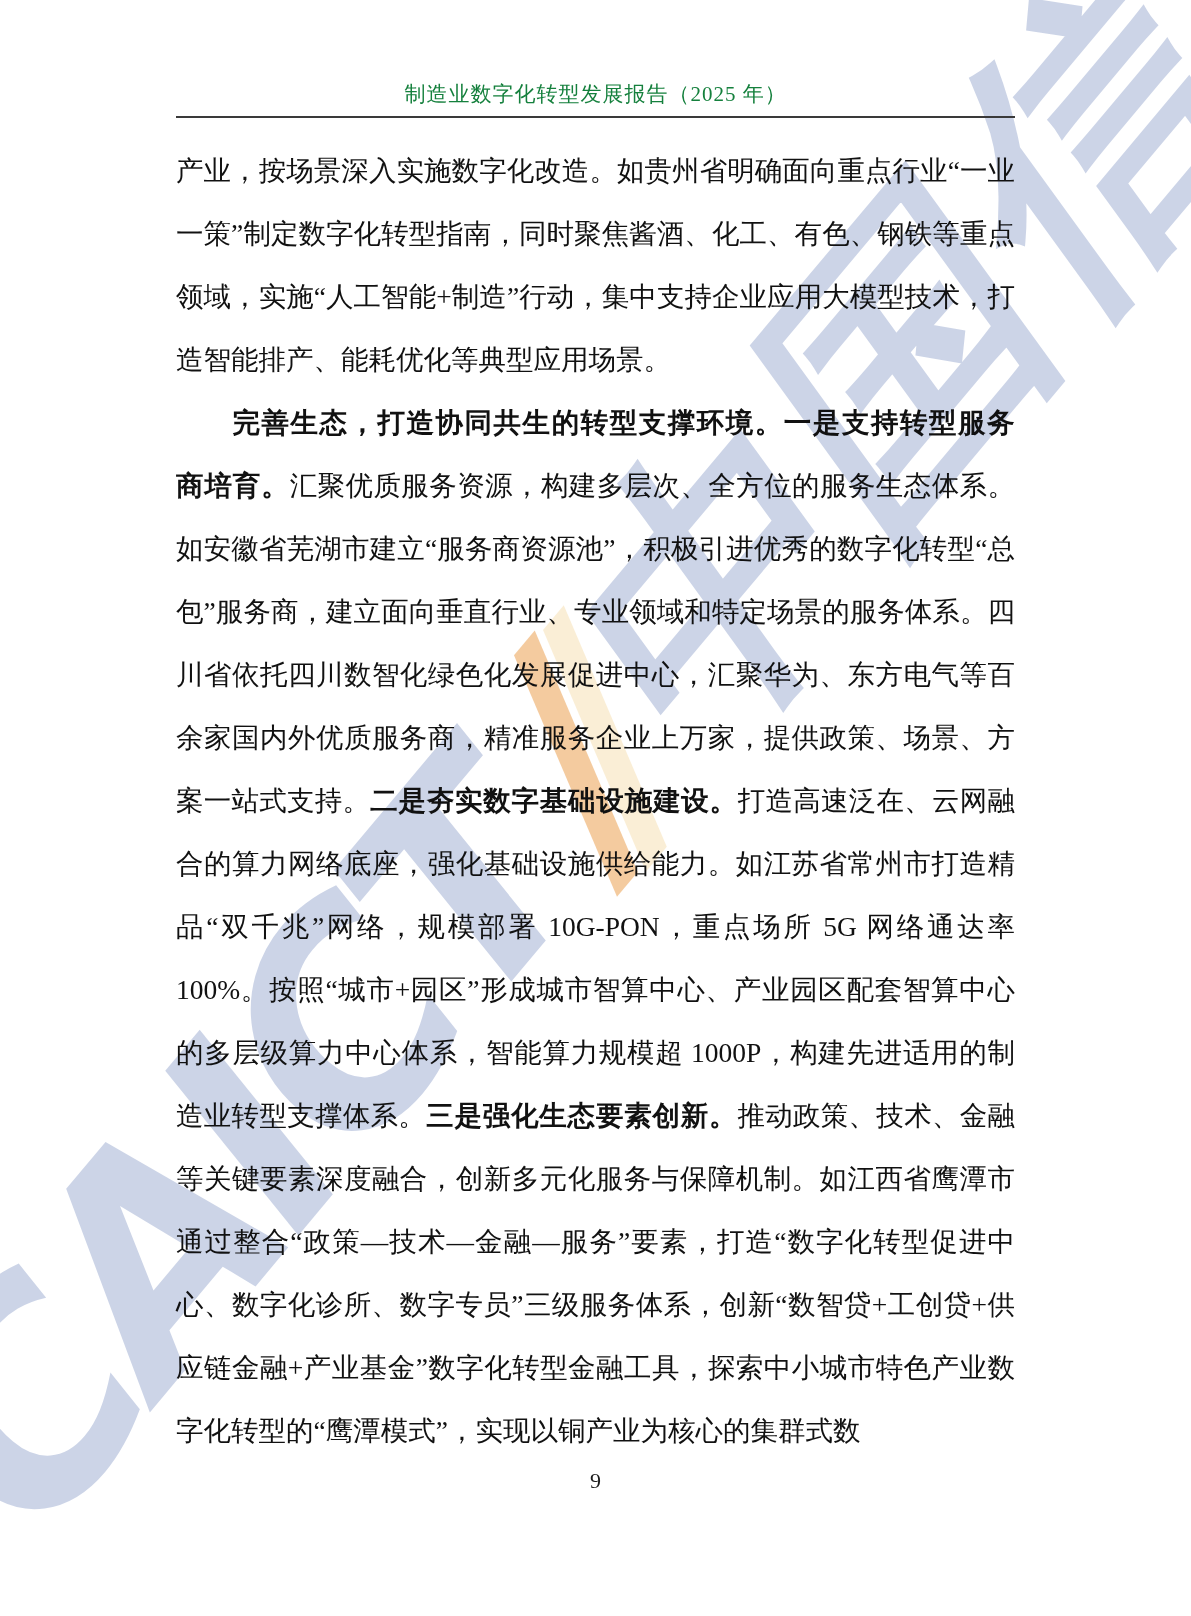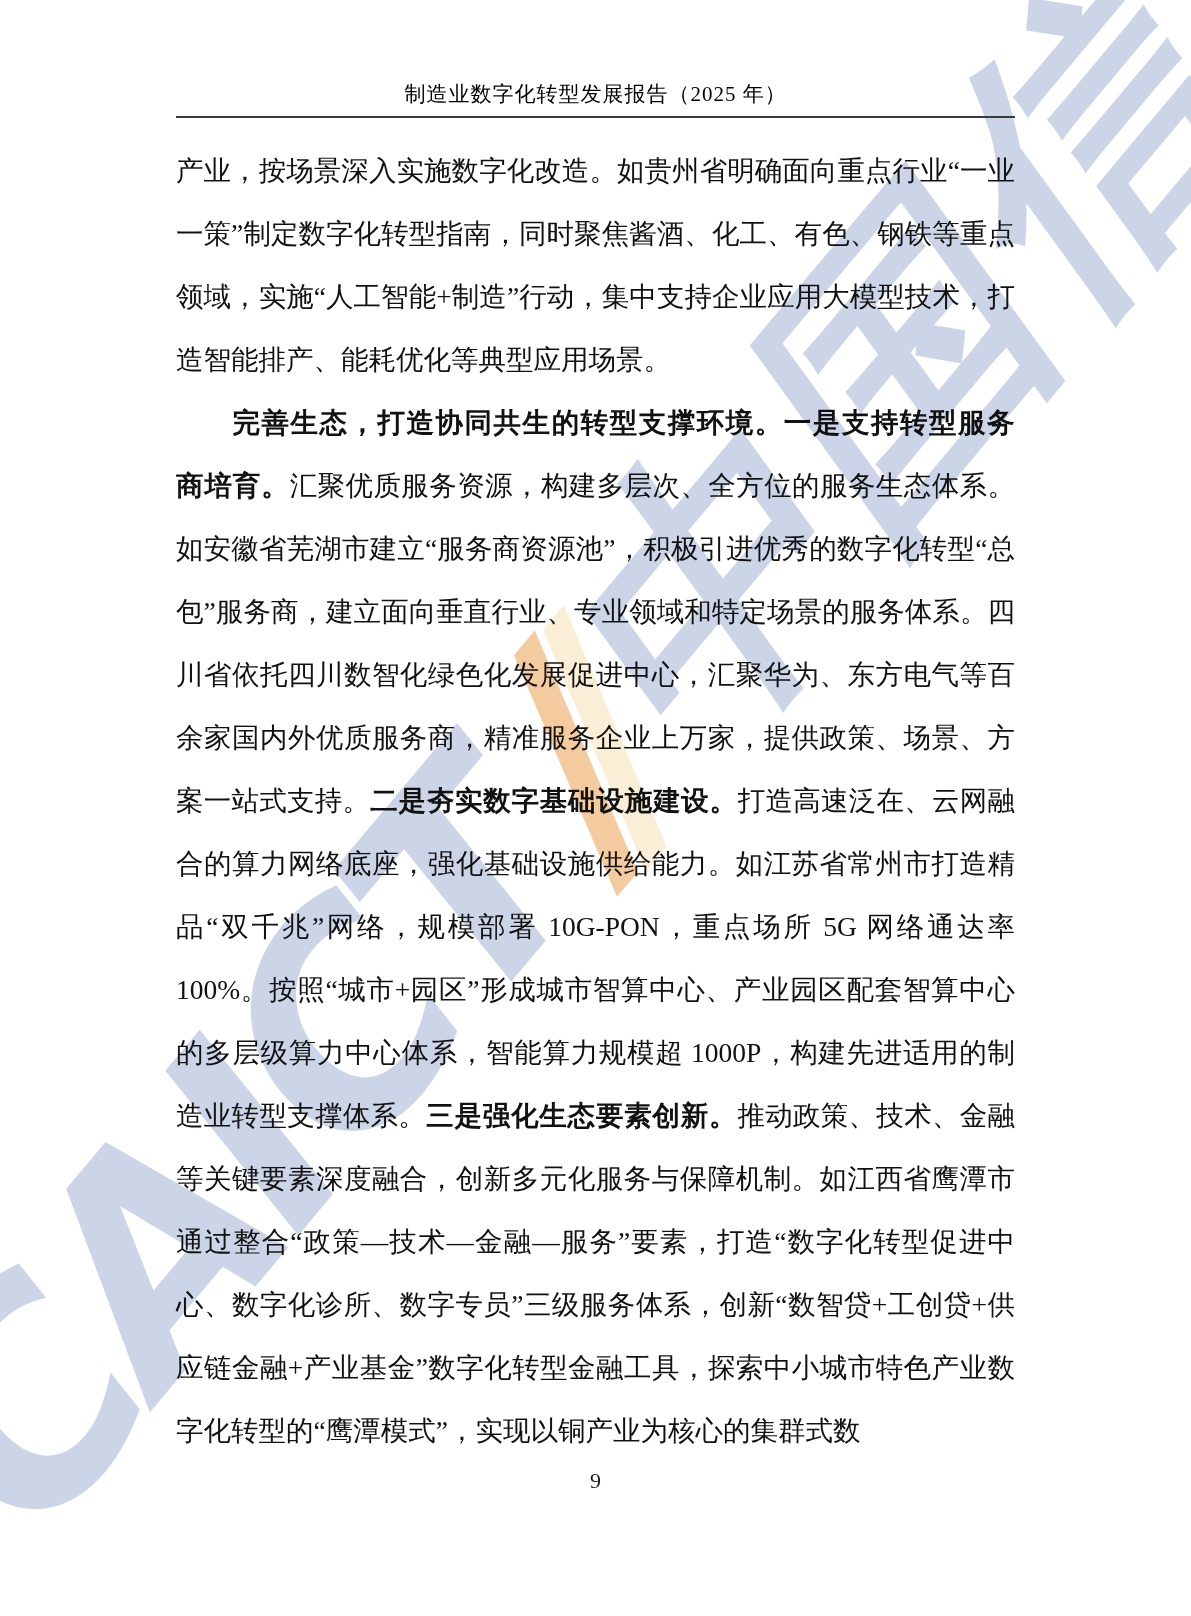--- a/index.html
+++ b/index.html
@@ -29,21 +29,21 @@
               text-shadow:38px 6px 0 rgba(246,224,181,0.55); }
   .wm-cjk   { color:rgba(128,148,196,0.40); letter-spacing:6px; }
 
   
   .header {
     position:absolute; top:0; left:176px; width:839px; z-index:1;
   }
   .header-title {
     display:block; text-align:center;
     margin-top:80px;
-    font-size:21px; color:#000000;
+    font-size:21px; color:#15803d;
     letter-spacing:1px;
   }
   .header-rule {
     position:absolute; top:40px; left:0; right:0; height:2px;
     background:#3a3a3a; margin-top:76px;
   }
 
   
   .doc-body {
     position:absolute; top:139px; left:176px; width:839px; z-index:1;

